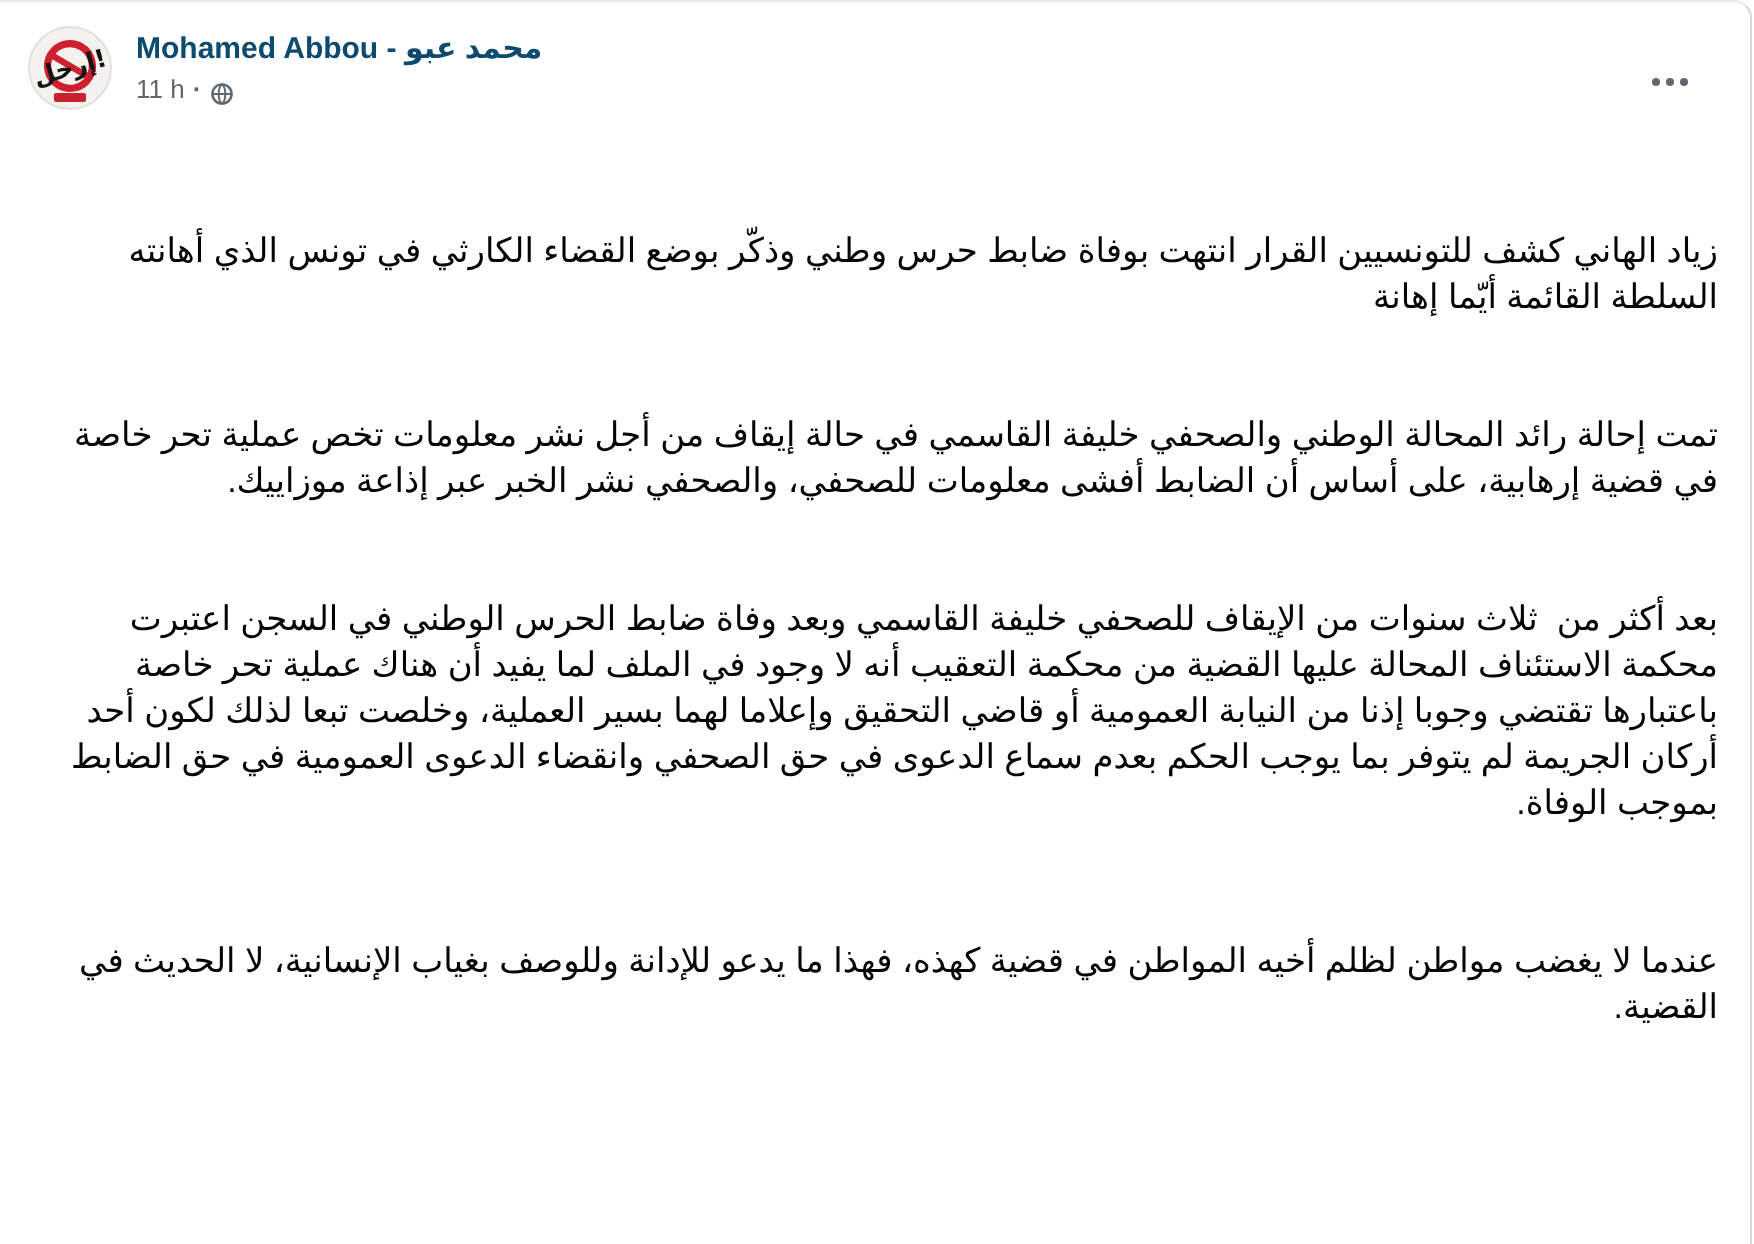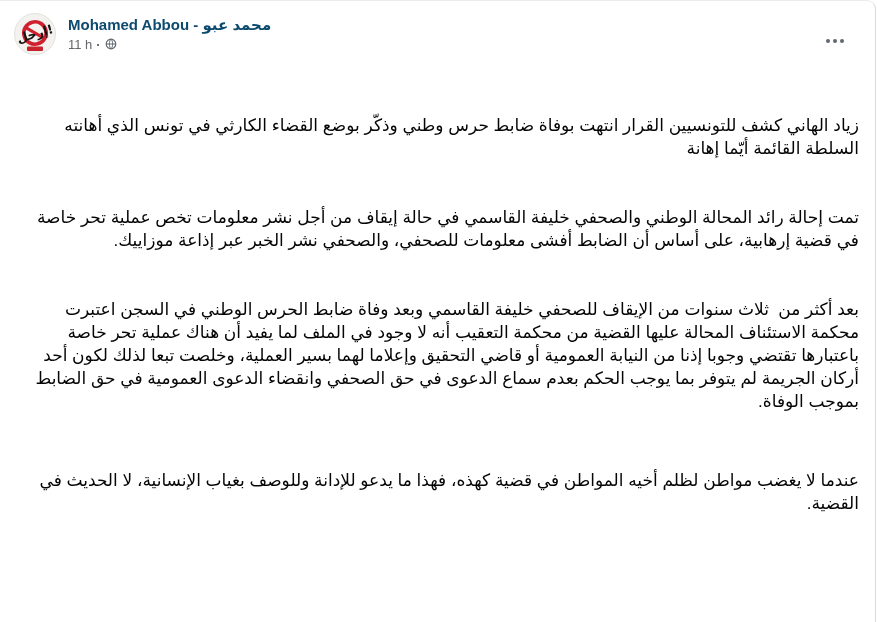--- a/index.html
+++ b/index.html
@@ -42,21 +42,21 @@
     font-size: 15px;
     font-weight: 700;
     color: #0c4a6e;
     text-decoration: none;
     line-height: 19px;
     display: inline-block;
     cursor: pointer;
   }
   .meta {
     display: flex;
-    align-items: flex-start;
+    align-items: flex-end;
     gap: 4px;
     margin-top: 3px;
     color: #65676b;
     font-size: 13px;
     line-height: 16px;
   }
   .meta .time { cursor: pointer; }
   .meta .sep { font-weight: 700; }
   .globe { display: inline-flex; align-items: center; margin-top: 1px; }
   .menu-btn {

